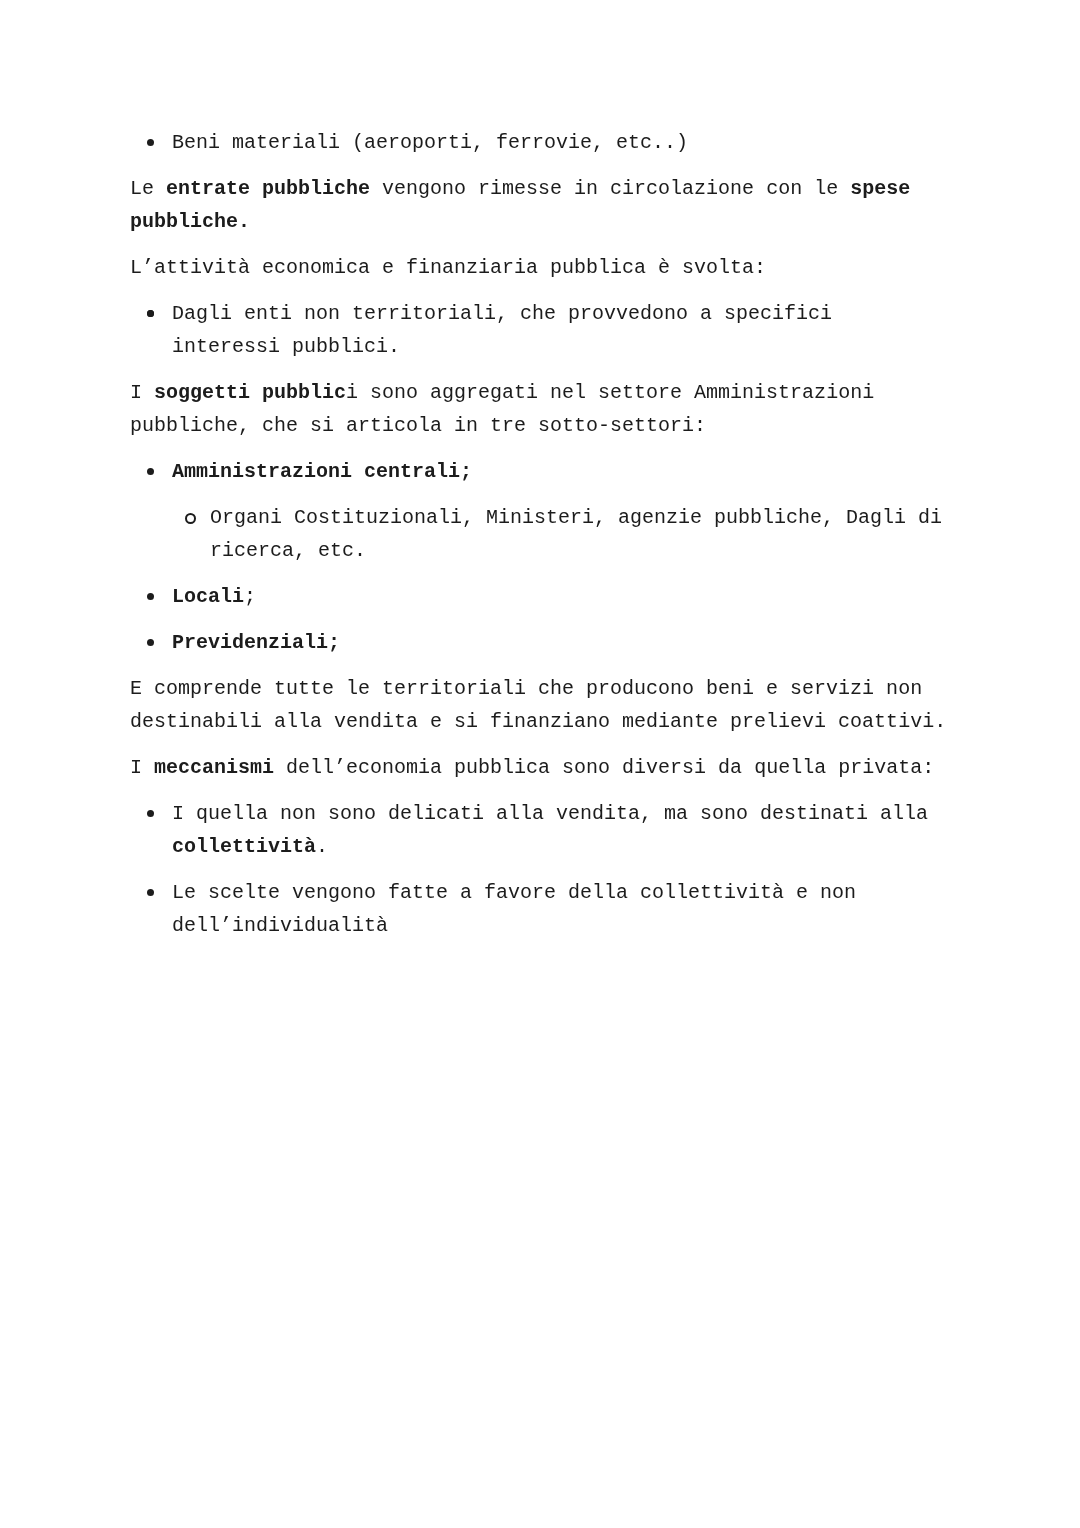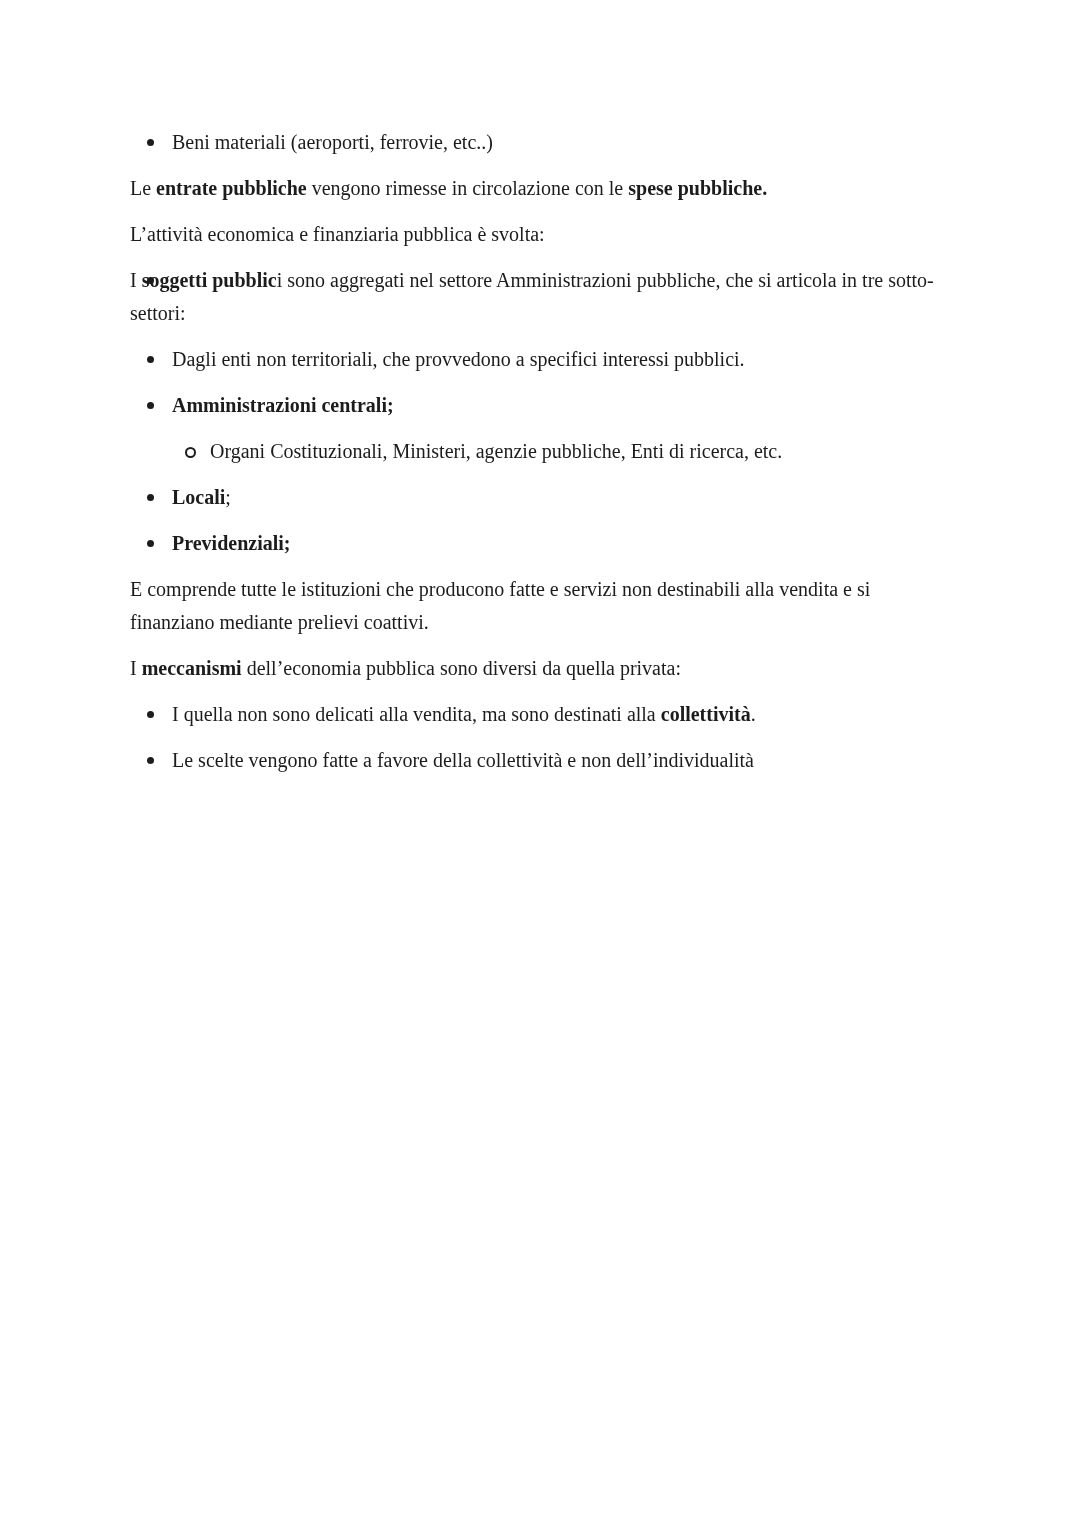--- a/index.html
+++ b/index.html
@@ -1,21 +1,21 @@
 <!DOCTYPE html>
 <html><head>
 <meta charset="utf-8">
 <style>
   html, body { margin: 0; padding: 0; background: #ffffff; }
   .page {
     position: relative;
     width: 1080px;
     height: 1119px;
     background: #ffffff;
-    font-family: Liberation Serif, serif;
+    font-family: Liberation Mono, monospace;
     color: #1c1c1c;
     overflow: hidden;
   }
   .content {
     position: absolute;
     top: 126px;
     left: 130px;
     right: 130px;
   }
   .block {
@@ -65,27 +65,27 @@
 </style>
 </head>
 <body>
 
 <div class="page">
   <div class="content" id="doc-content">
       <div class="block bullet"><span class="marker"></span><span><span>Beni materiali (aeroporti, ferrovie, etc..)</span></span></div>
       <div class="block paragraph"><span><span>Le </span><span class="seg-bold">entrate pubbliche</span><span> vengono rimesse in circolazione con le </span><span class="seg-bold">spese pubbliche.</span></span></div>
       <div class="block paragraph"><span><span>L’attività economica e finanziaria pubblica è svolta:</span></span></div>
       <div class="block bullet"><span class="marker"></span></div>
+      <div class="block bullet"><span class="marker"></span><span><span>Dagli enti non territoriali, che provvedono a specifici interessi pubblici.</span></span></div>
       <div class="block paragraph"><span><span>I </span><span class="seg-bold">soggetti pubblic</span><span>i sono aggregati nel settore Amministrazioni pubbliche, che si articola in tre sotto-settori:</span></span></div>
-      <div class="block bullet"><span class="marker"></span><span><span>Dagli enti non territoriali, che provvedono a specifici interessi pubblici.</span></span></div>
       <div class="block bullet"><span class="marker"></span><span><span class="seg-bold">Amministrazioni centrali;</span></span></div>
-      <div class="block sub-bullet"><span class="marker"></span><span><span>Organi Costituzionali, Ministeri, agenzie pubbliche, Enti di ricerca, etc.</span></span></div>
+      <div class="block sub-bullet"><span class="marker"></span><span><span>Organi Costituzionali, Ministeri, agenzie pubbliche, Dagli di ricerca, etc.</span></span></div>
       <div class="block bullet"><span class="marker"></span><span><span class="seg-bold">Locali</span><span>;</span></span></div>
       <div class="block bullet"><span class="marker"></span><span><span class="seg-bold">Previdenziali;</span></span></div>
-      <div class="block paragraph"><span><span>E comprende tutte le istituzioni che producono fatte e servizi non destinabili alla vendita e si finanziano mediante prelievi coattivi.</span></span></div>
+      <div class="block paragraph"><span><span>E comprende tutte le territoriali che producono beni e servizi non destinabili alla vendita e si finanziano mediante prelievi coattivi.</span></span></div>
       <div class="block paragraph"><span><span>I </span><span class="seg-bold">meccanismi</span><span> dell’economia pubblica sono diversi da quella privata:</span></span></div>
       <div class="block bullet"><span class="marker"></span><span><span>I quella non sono delicati alla vendita, ma sono destinati alla </span><span class="seg-bold">collettività</span><span>.</span></span></div>
       <div class="block bullet"><span class="marker"></span><span><span>Le scelte vengono fatte a favore della collettività e non dell’individualità</span></span></div>
     </div>
   <div class="footer">
     <span>Economia Pubblica e Politica Economica</span>
     <span>2</span>
   </div>
 </div>
 

